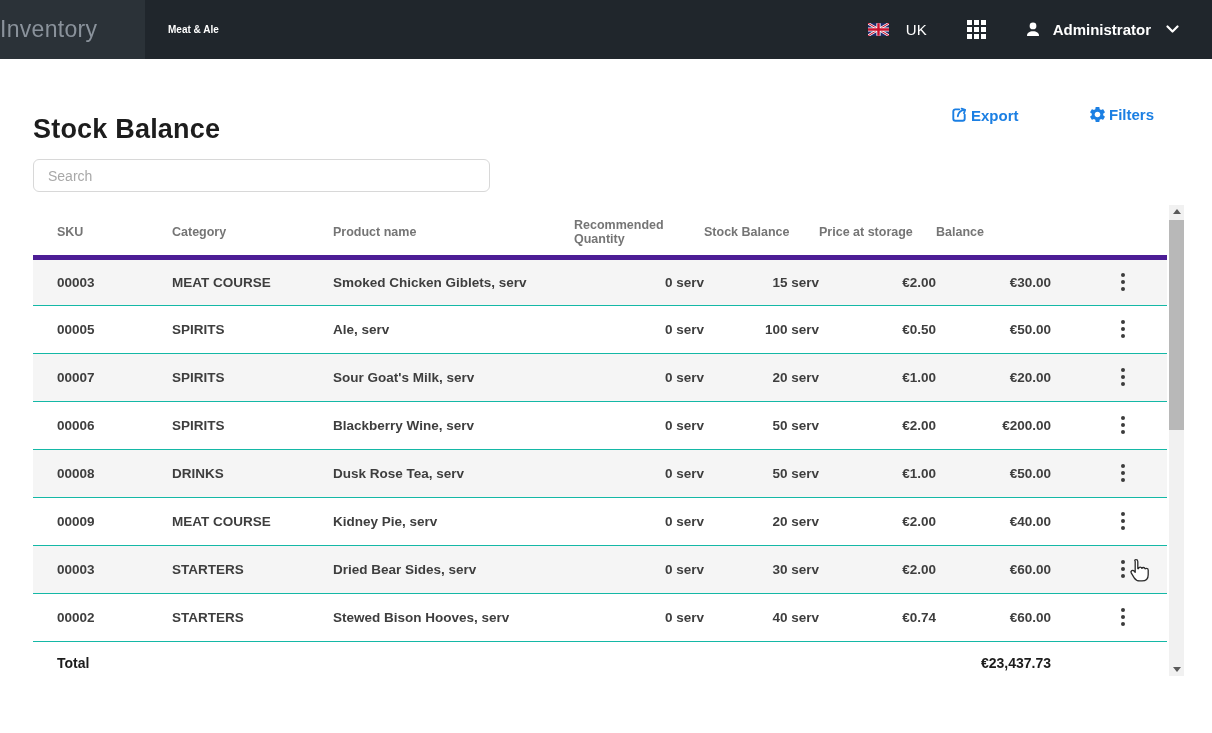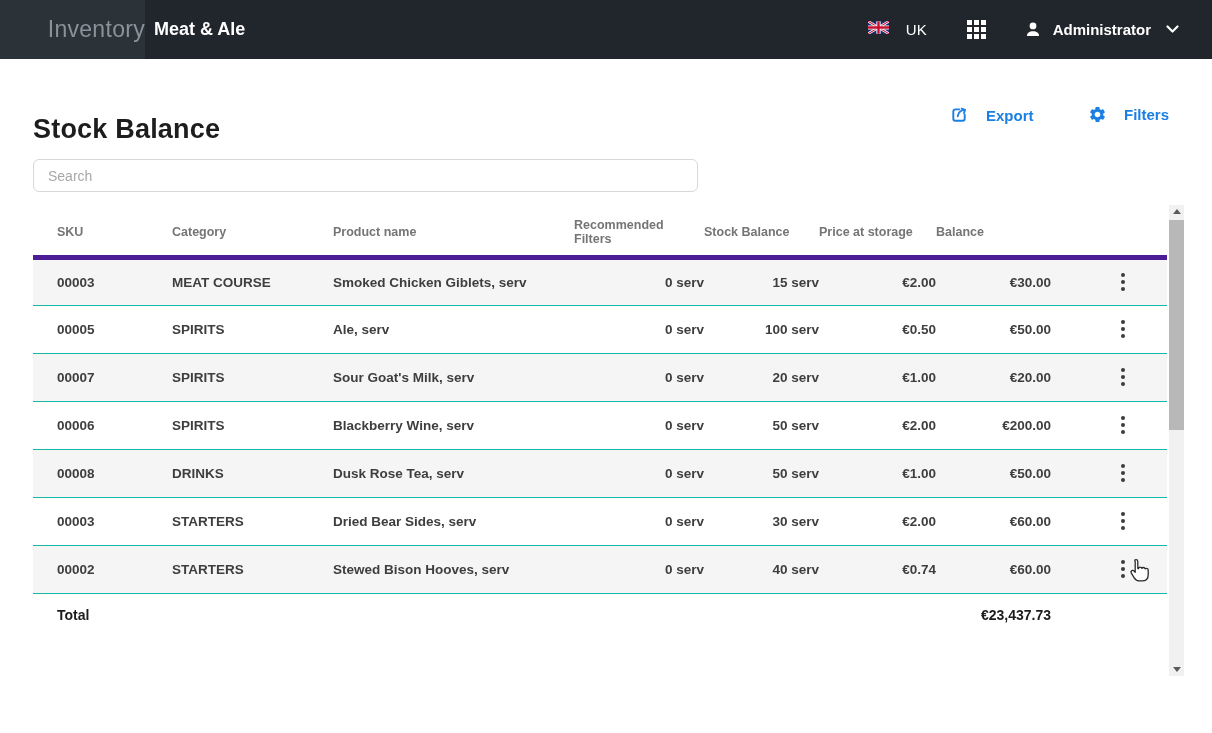--- a/index.html
+++ b/index.html
@@ -9,51 +9,51 @@
     background:#ffffff; font-family:"Liberation Sans", sans-serif;
   }
 
   
   .topbar {
     position:absolute; top:0; left:0; width:1212px; height:59px;
     background:#20262c; display:flex; align-items:center;
   }
   .logo-block {
     width:145px; height:59px; background:#2b3238;
-    display:flex; align-items:center; justify-content:flex-end;
+    display:flex; align-items:center; justify-content:flex-start;
   }
   .logo-text { color:#8a929b; font-size:23px; letter-spacing:.3px; }
-  .context-title { color:#ffffff; font-size:18px; font-weight:700; margin-left:9px; }
+  .context-title { color:#ffffff; font-size:10px; font-weight:700; margin-left:23px; }
   .topbar-right { margin-left:auto; display:flex; align-items:center; margin-right:33px; }
-  .lang-switch { display:flex; align-items:flex-start; gap:17px; cursor:pointer; }
+  .lang-switch { display:flex; align-items:center; gap:17px; cursor:pointer; }
   .lang-label { color:#ffffff; font-size:15px; }
   .flag { width:21px; height:13px; display:block; }
   .apps-btn { margin-left:40px; background:none; border:none; padding:0; cursor:pointer; }
   .grid-icon { display:grid; grid-template-columns:repeat(3,5px); grid-template-rows:repeat(3,5px); gap:2px; }
   .grid-icon span { background:#ffffff; width:5px; height:5px; }
   .user-menu { margin-left:36px; display:flex; align-items:center; gap:9px; cursor:pointer; }
   .user-label { color:#ffffff; font-size:15px; font-weight:700; }
   .chevron { margin-left:6px; }
 
   
   .page-title {
     position:absolute; left:33px; top:96px;
     font-size:27px; font-weight:700; color:#1d1d1d; letter-spacing:.2px;
   }
   .action-btn {
-    position:absolute; top:103px; display:flex; align-items:center; gap:17px;
+    position:absolute; top:103px; display:flex; align-items:center; gap:2px;
     background:none; border:none; padding:2px; cursor:pointer;
     color:#1b7fe3; font-size:15px; font-weight:700; font-family:"Liberation Sans",sans-serif;
   }
   .export-btn { left:947px; }
   .filters-btn { left:1086px; }
 
   
   .search-input {
-    position:absolute; left:33px; top:159px; width:665px; height:33px;
+    position:absolute; left:33px; top:159px; width:457px; height:33px;
     border:1px solid #d8d8d8; border-radius:6px; padding:0 14px;
     font-size:14px; color:#333; outline:none; font-family:"Liberation Sans",sans-serif;
   }
   .search-input::placeholder { color:#a8a8a8; }
 
   
   .stock-table {
     position:absolute; left:33px; top:209px; width:1134px;
     border-collapse:collapse; table-layout:fixed;
     font-size:13.5px; color:#3e3e3e;
@@ -168,21 +168,21 @@
       <col style="width:115px">
       <col style="width:117px">
     <col style="width:115px">
       <col style="width:116px">
   </colgroup>
   <thead>
     <tr>
       <th class="pad-left">SKU</th>
       <th class="pad-left">Category</th>
       <th class="pad-left">Product name</th>
-      <th class="num">Recommended Filters</th>
+      <th class="num">Recommended Quantity</th>
       <th class="num">Stock Balance</th>
       <th class="num">Price at storage</th>
       <th class="num">Balance</th>
       <th></th>
     </tr>
   </thead>
   <tbody>
   <tr>
     <td class="pad-left">00003</td>
     <td class="pad-left">MEAT COURSE</td>
@@ -261,20 +261,36 @@
     <td class="num">€50.00</td>
     <td class="actions-cell">
       <button class="kebab">
         <i></i>
             <i></i>
             <i></i>
       </button>
     </td>
   </tr>
 
+  <tr>
+    <td class="pad-left">00009</td>
+    <td class="pad-left">MEAT COURSE</td>
+    <td class="pad-left">Kidney Pie, serv</td>
+    <td class="num">0 serv</td>
+    <td class="num">20 serv</td>
+    <td class="num">€2.00</td>
+    <td class="num">€40.00</td>
+    <td class="actions-cell">
+      <button class="kebab">
+        <i></i>
+            <i></i>
+            <i></i>
+      </button>
+    </td>
+  </tr>
 
   <tr>
     <td class="pad-left">00003</td>
     <td class="pad-left">STARTERS</td>
     <td class="pad-left">Dried Bear Sides, serv</td>
     <td class="num">0 serv</td>
     <td class="num">30 serv</td>
     <td class="num">€2.00</td>
     <td class="num">€60.00</td>
     <td class="actions-cell">

